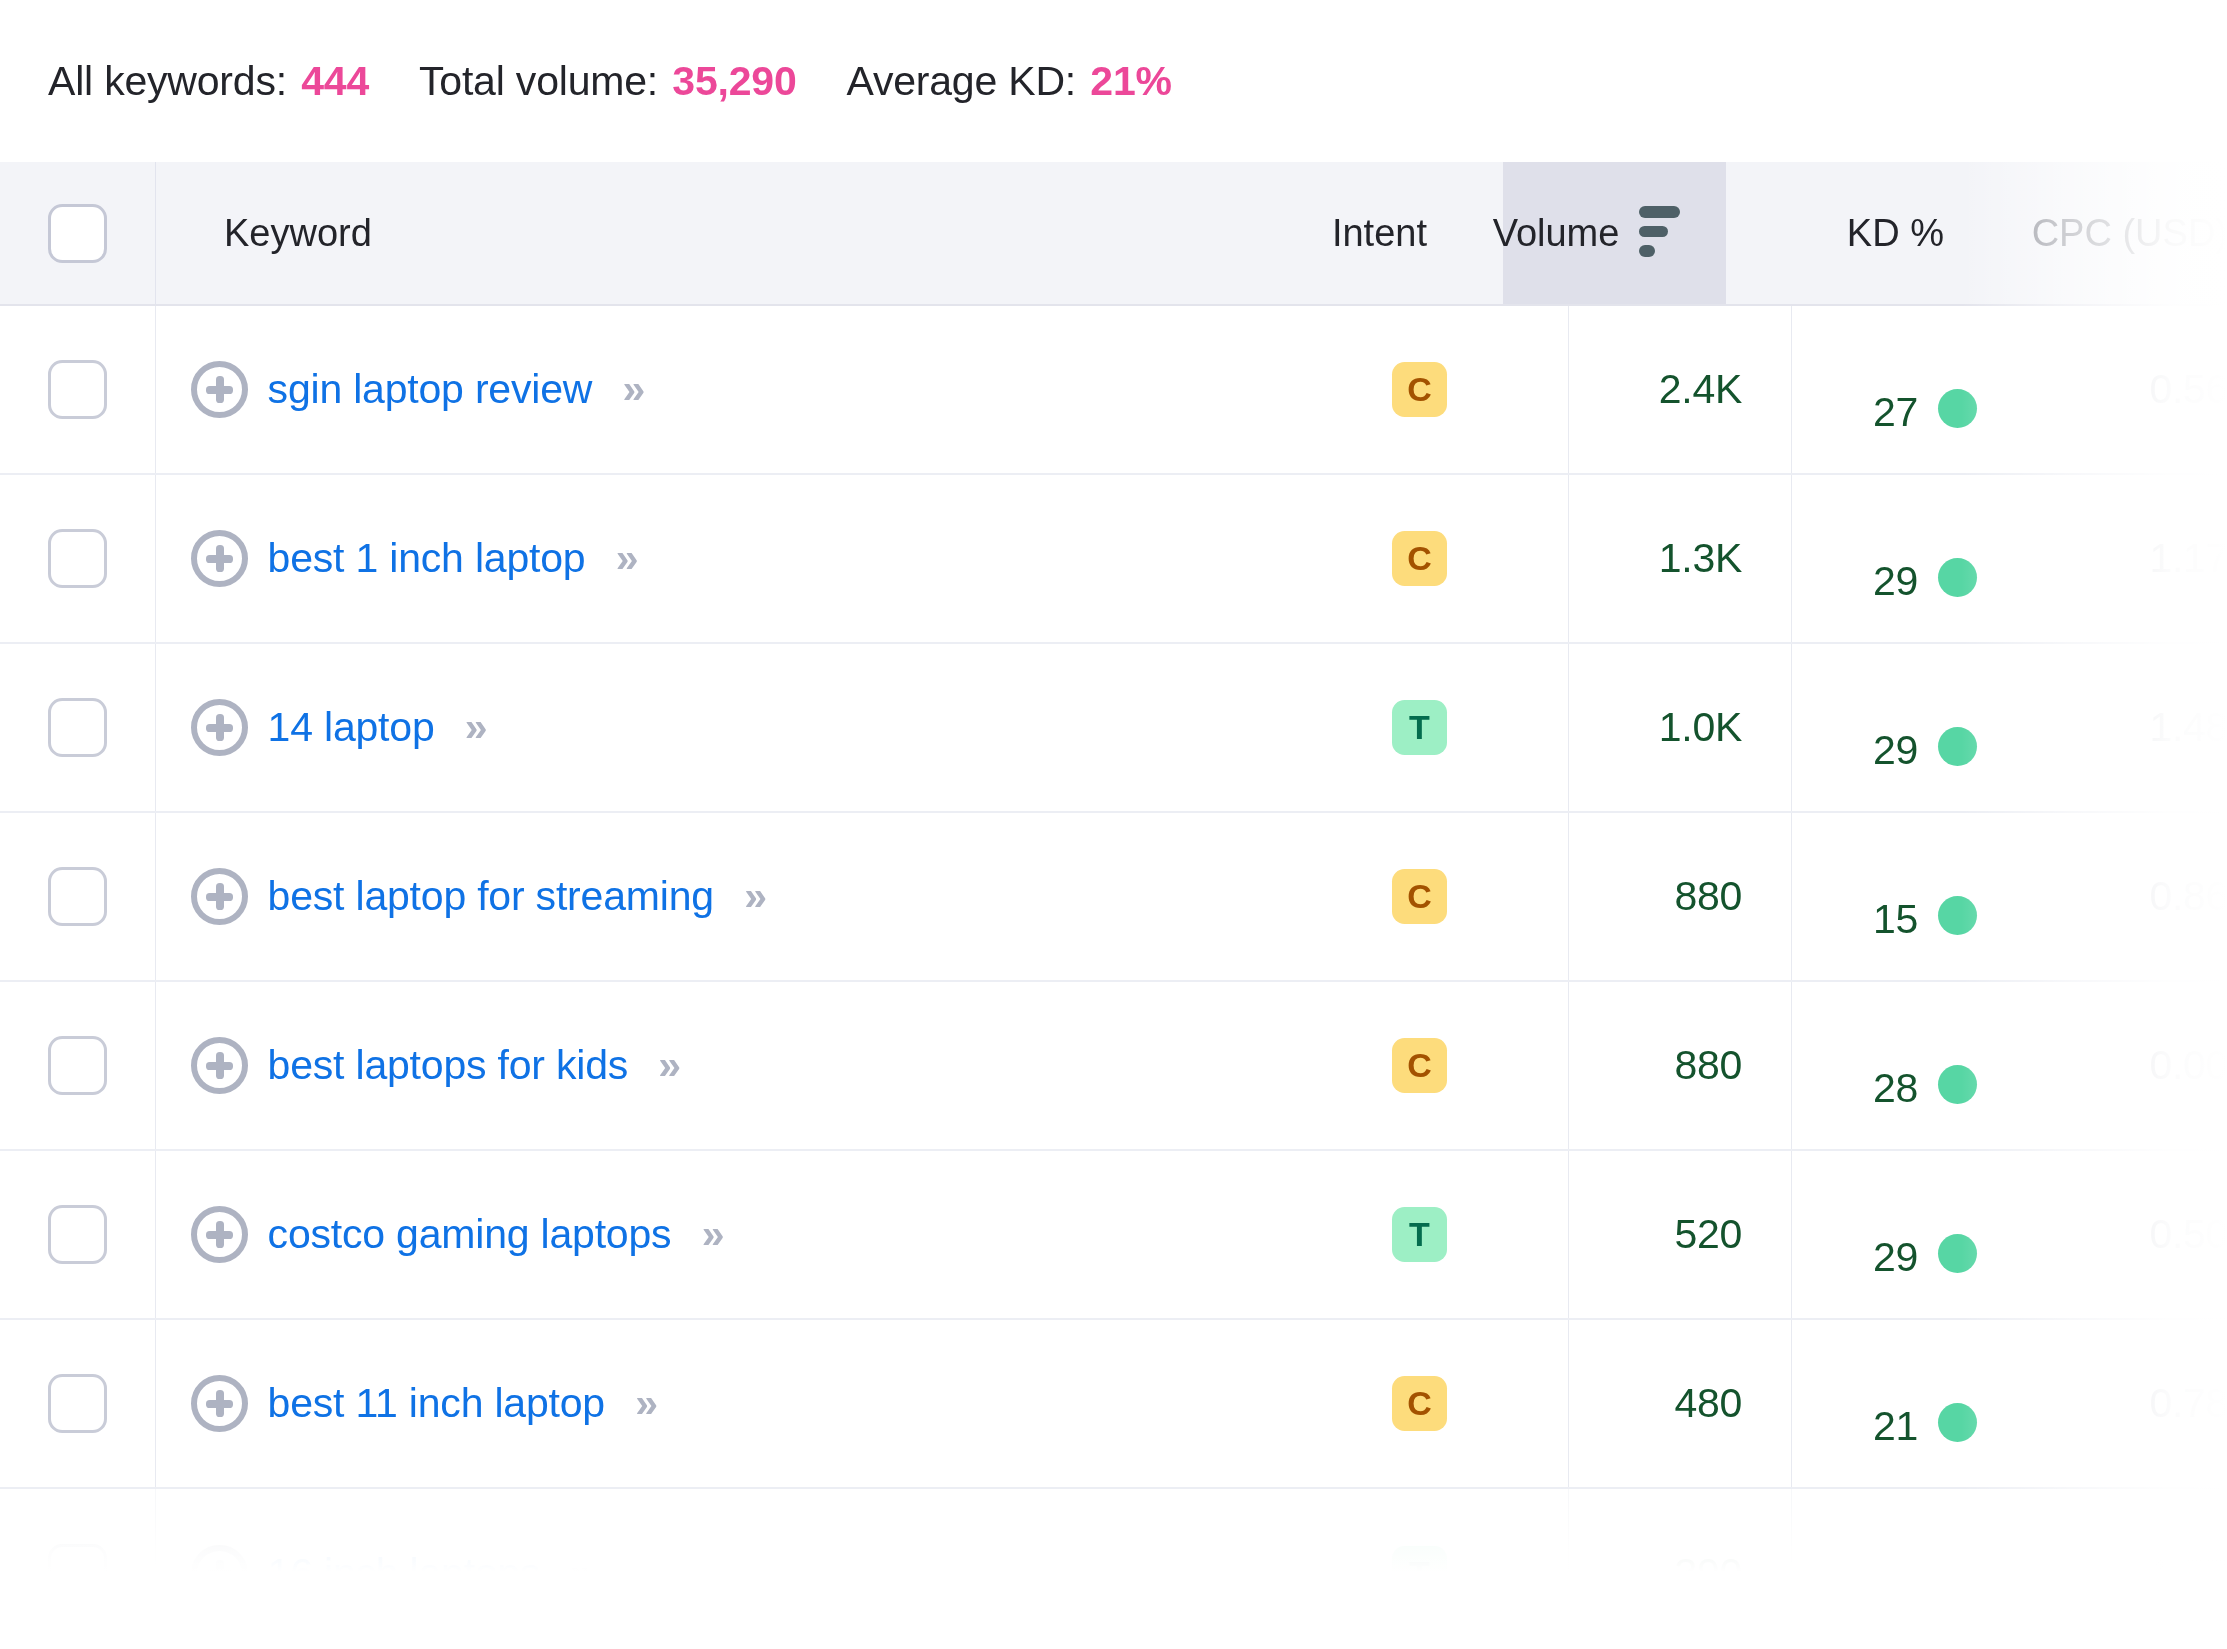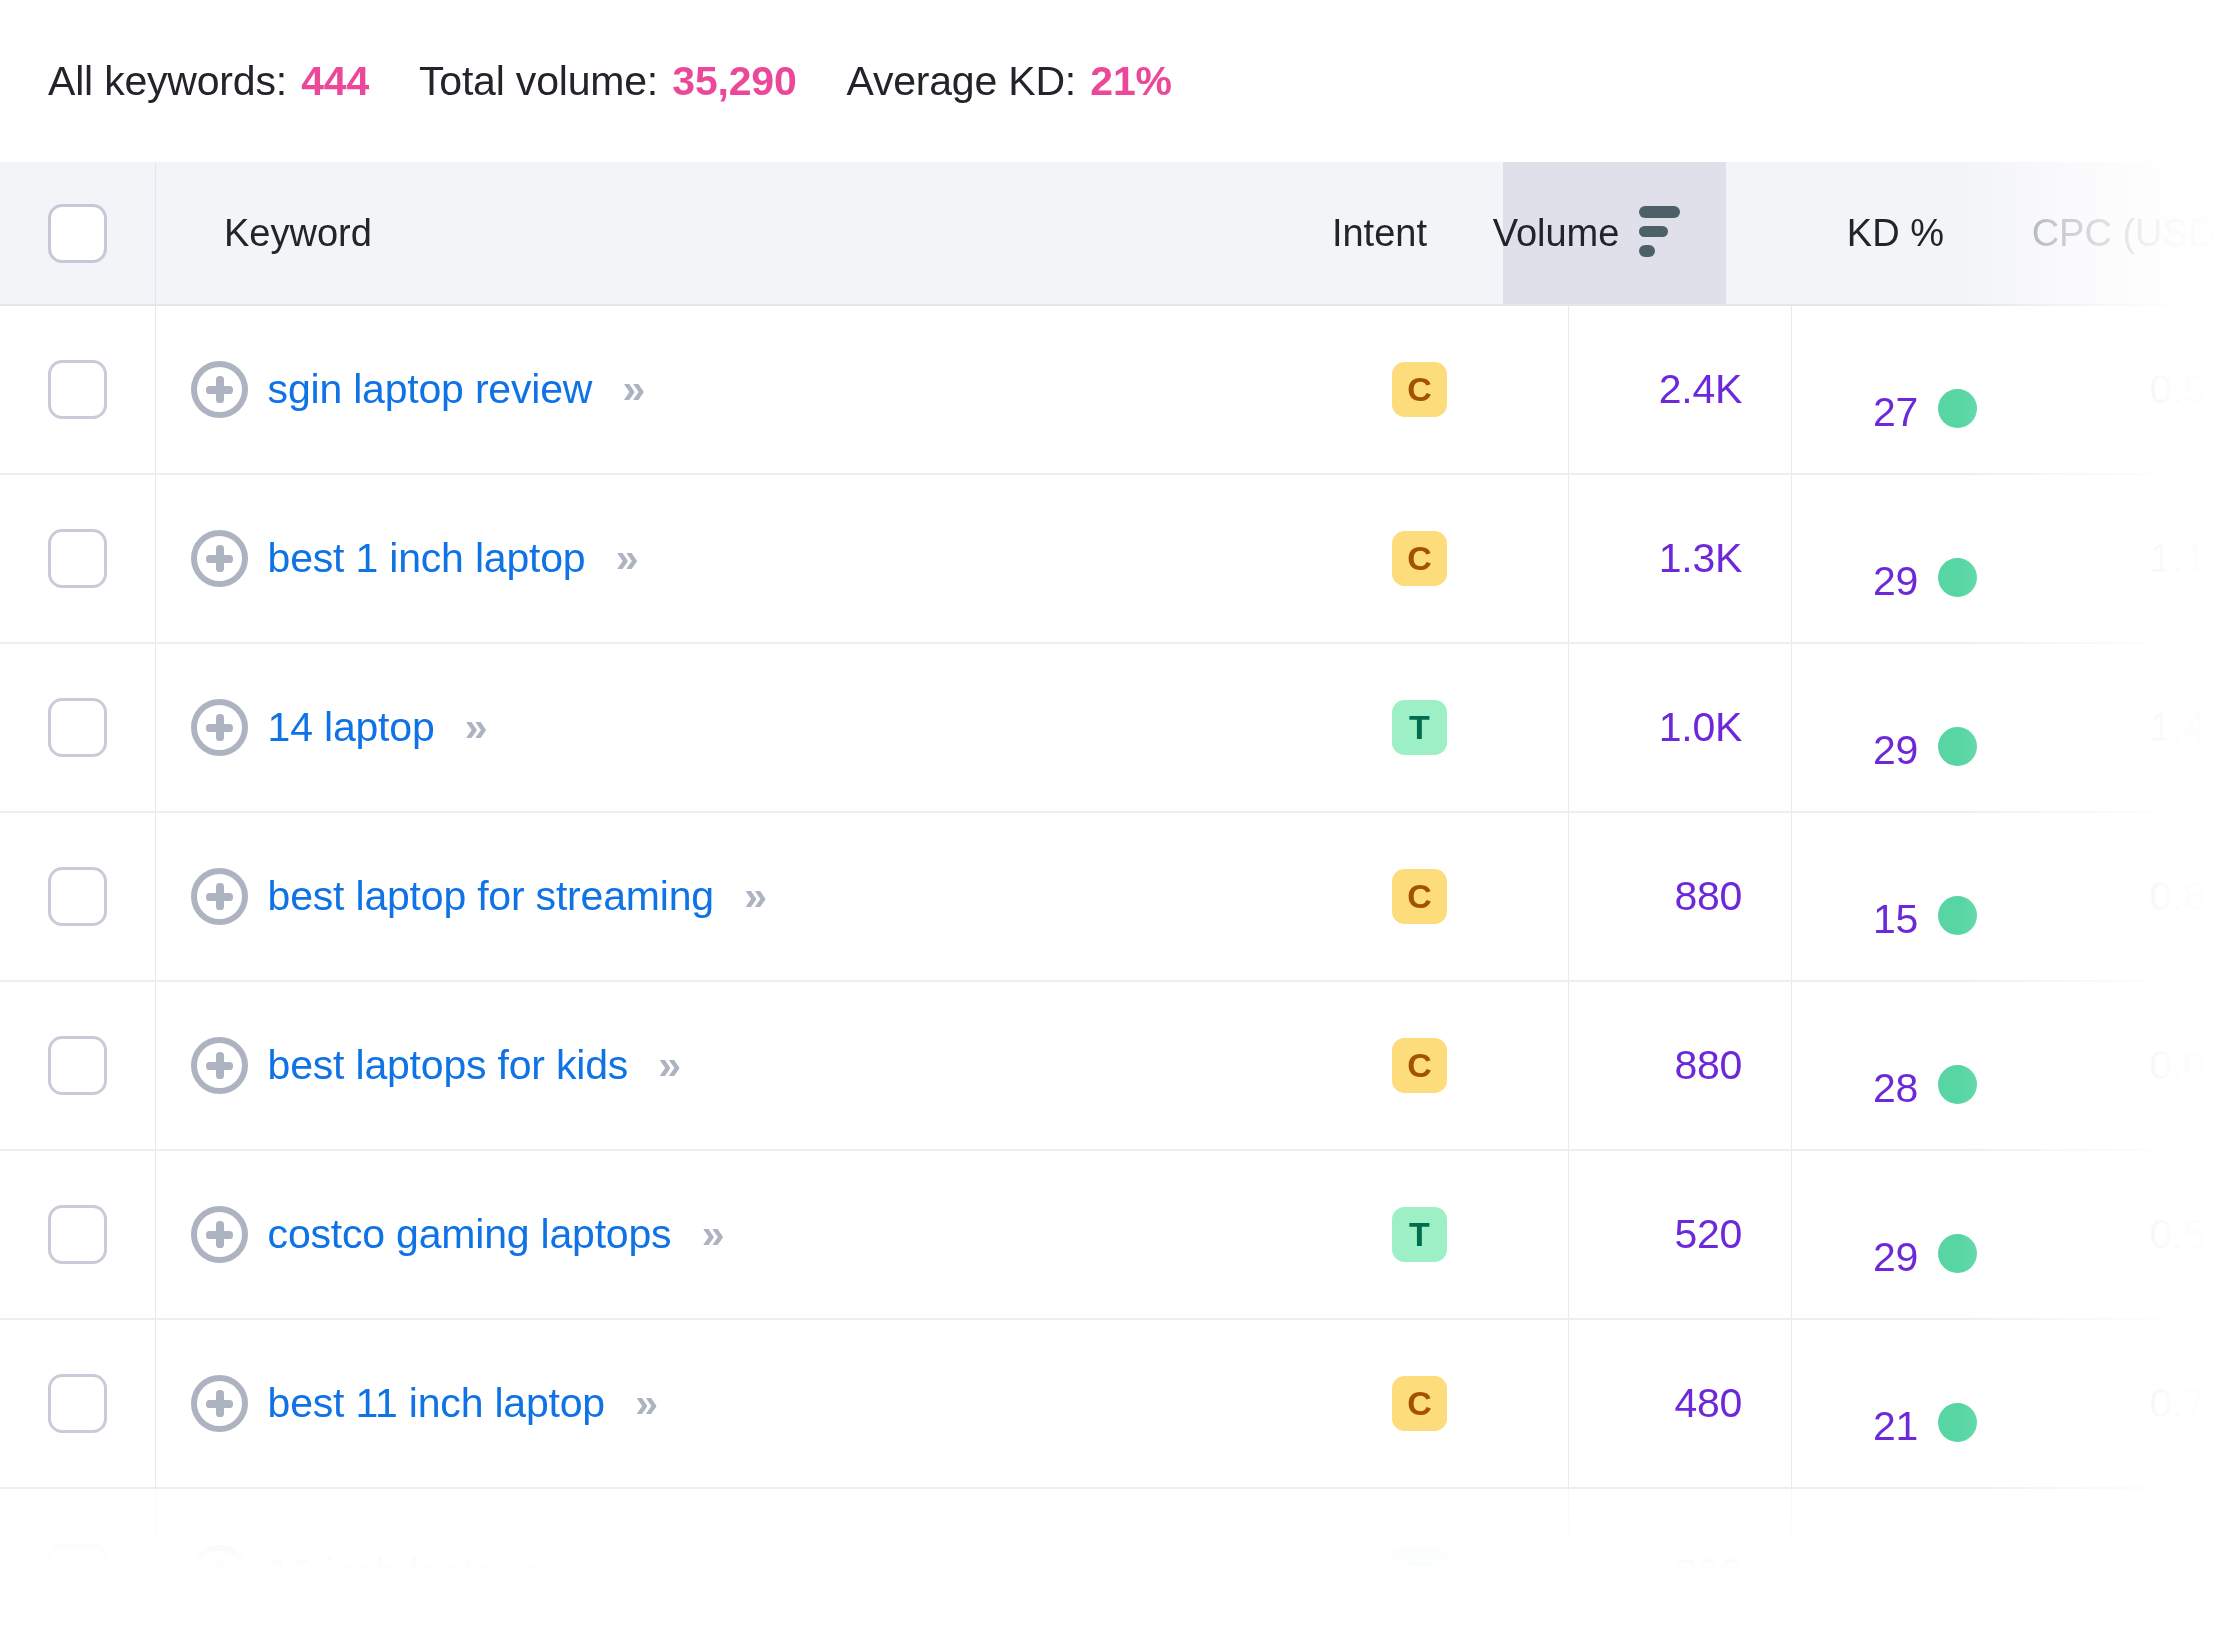--- a/index.html
+++ b/index.html
@@ -216,21 +216,21 @@
     justify-content: center;
     font-size: 34px;
     font-weight: 700;
   }
   .intent-C { background: #fddc7c; color: #a35200; }
   .intent-T { background: #9defc5; color: #046c4e; }
 
   
   .num {
     font-size: 41px;
-    color: #6d28d9;
+    color: #14532d;
     white-space: nowrap;
     letter-spacing: -0.3px;
   }
   .kd-wrap { display: flex; gap: 20px; margin-top: 45px; }
   .kd-dot {
     width: 39px; height: 39px;
     border-radius: 50%;
     background: #57d6a4;
     display: block;
   }

